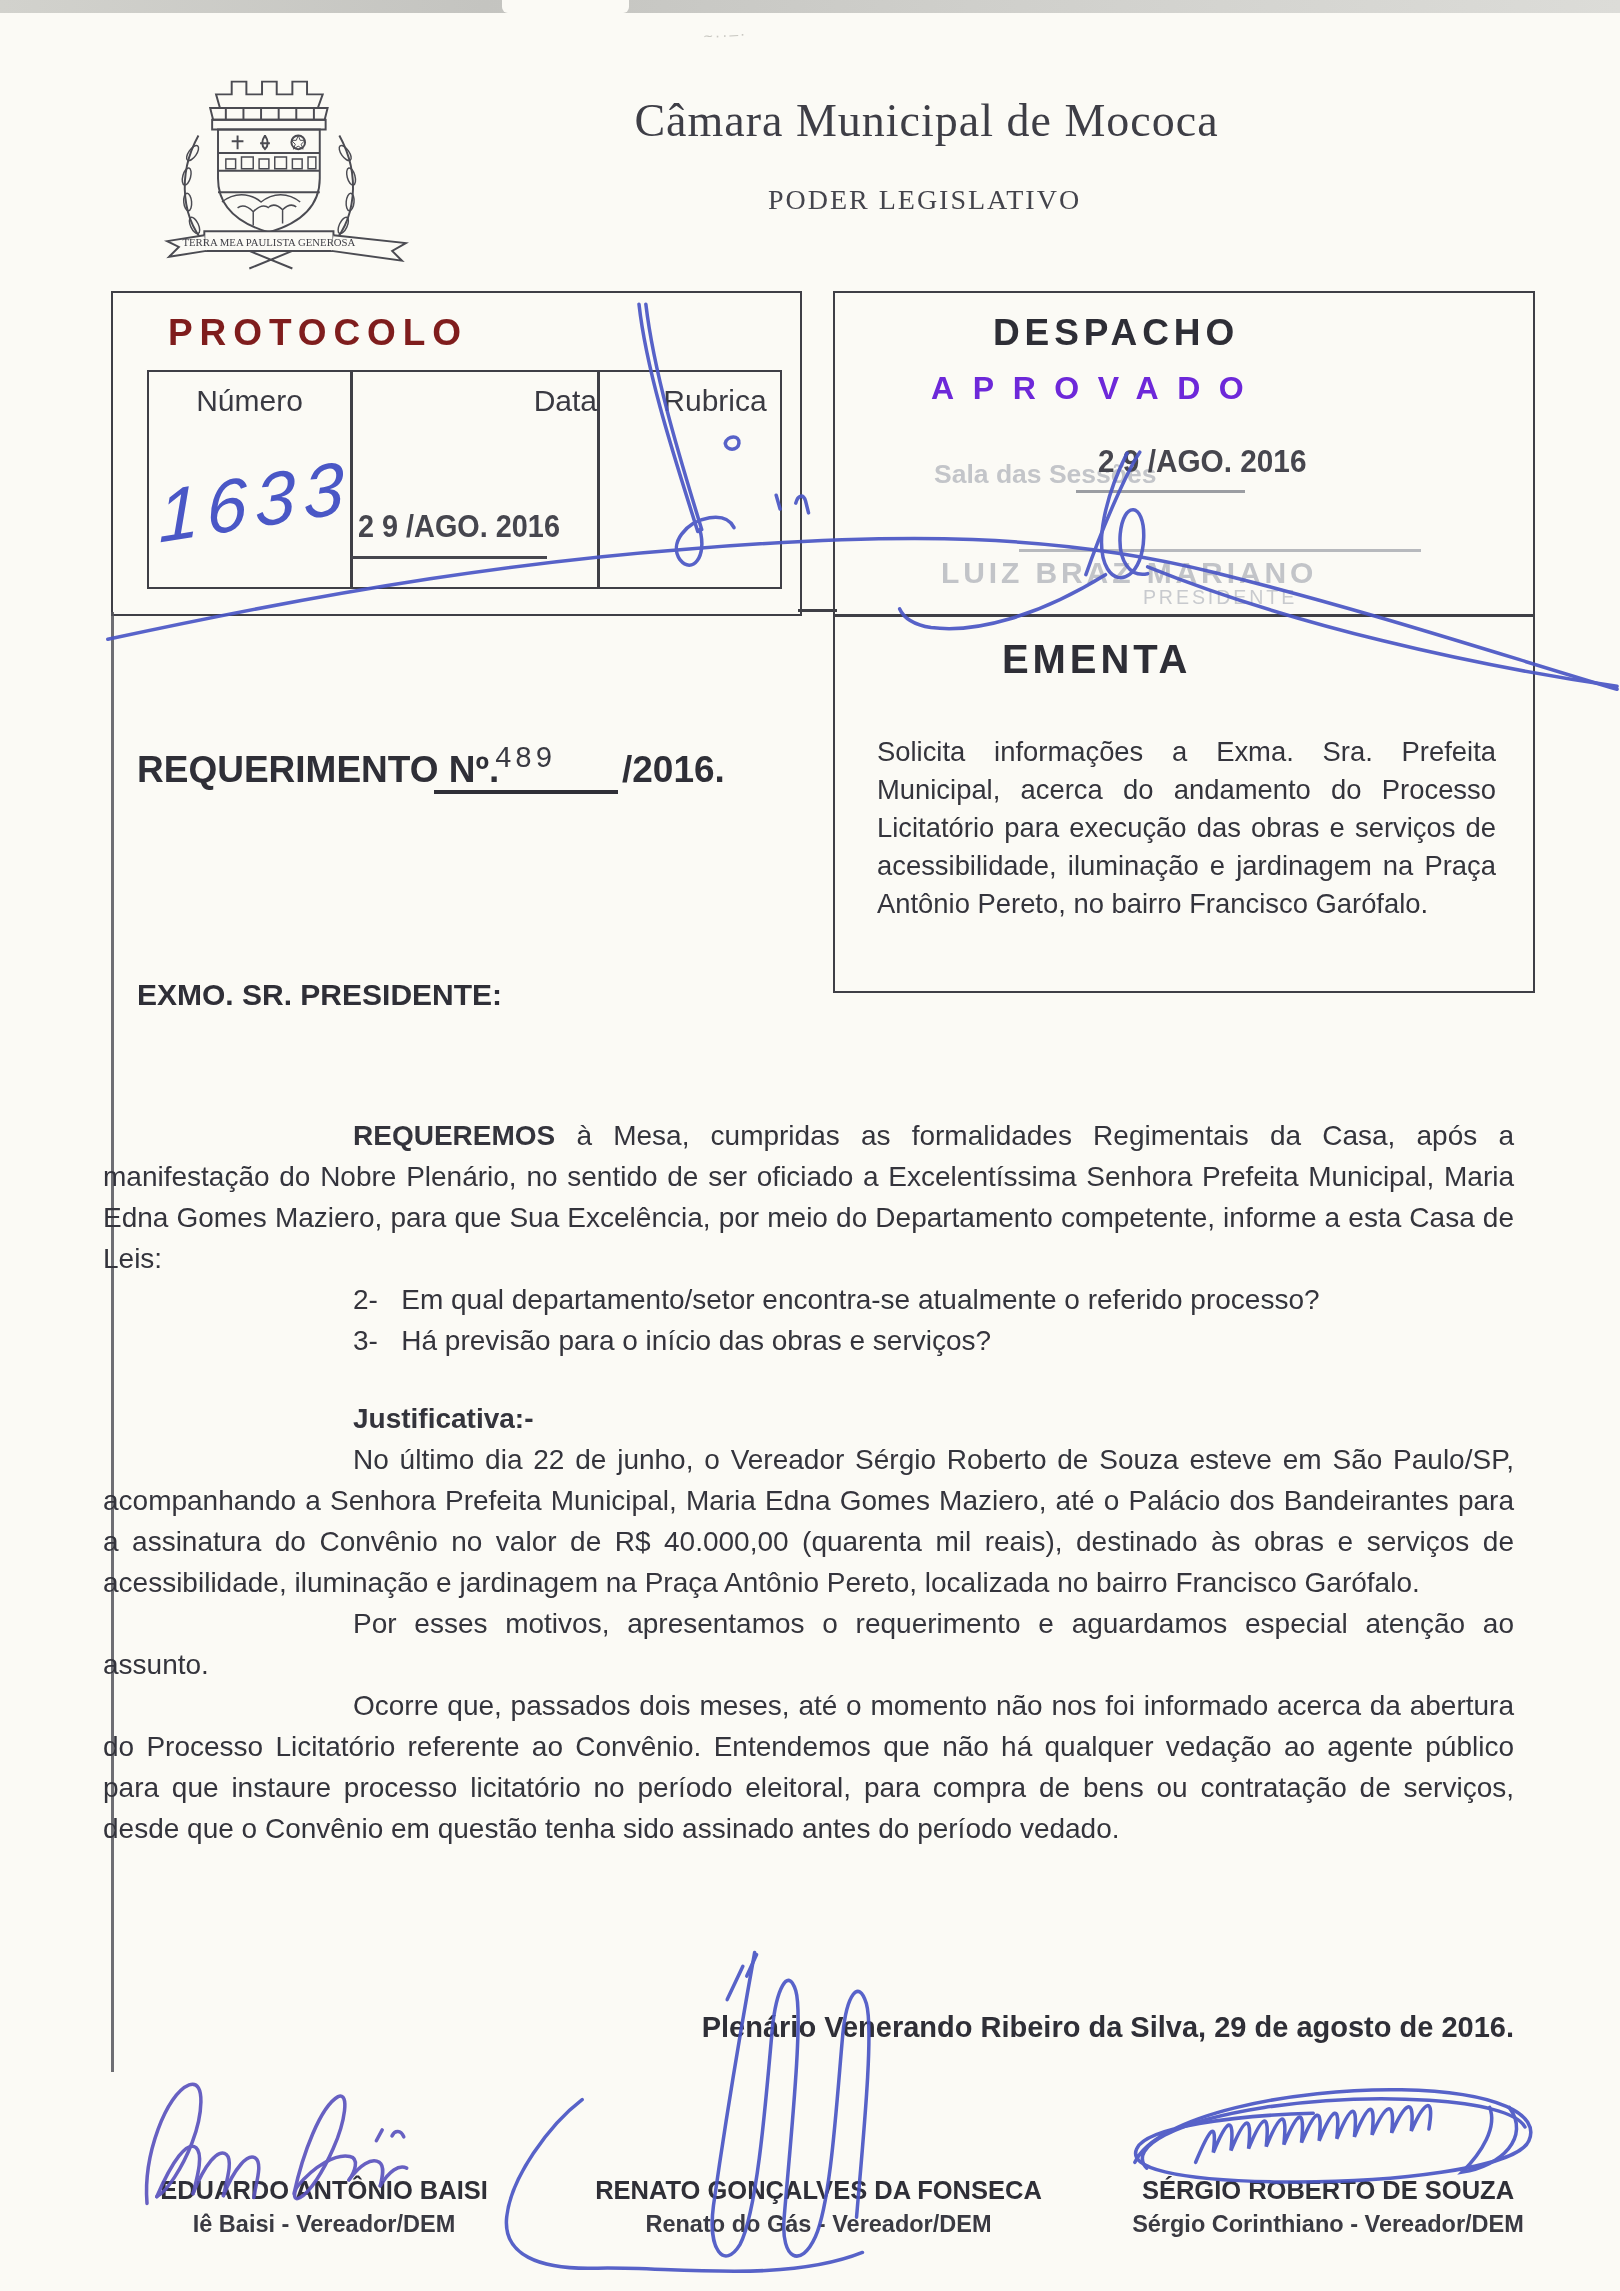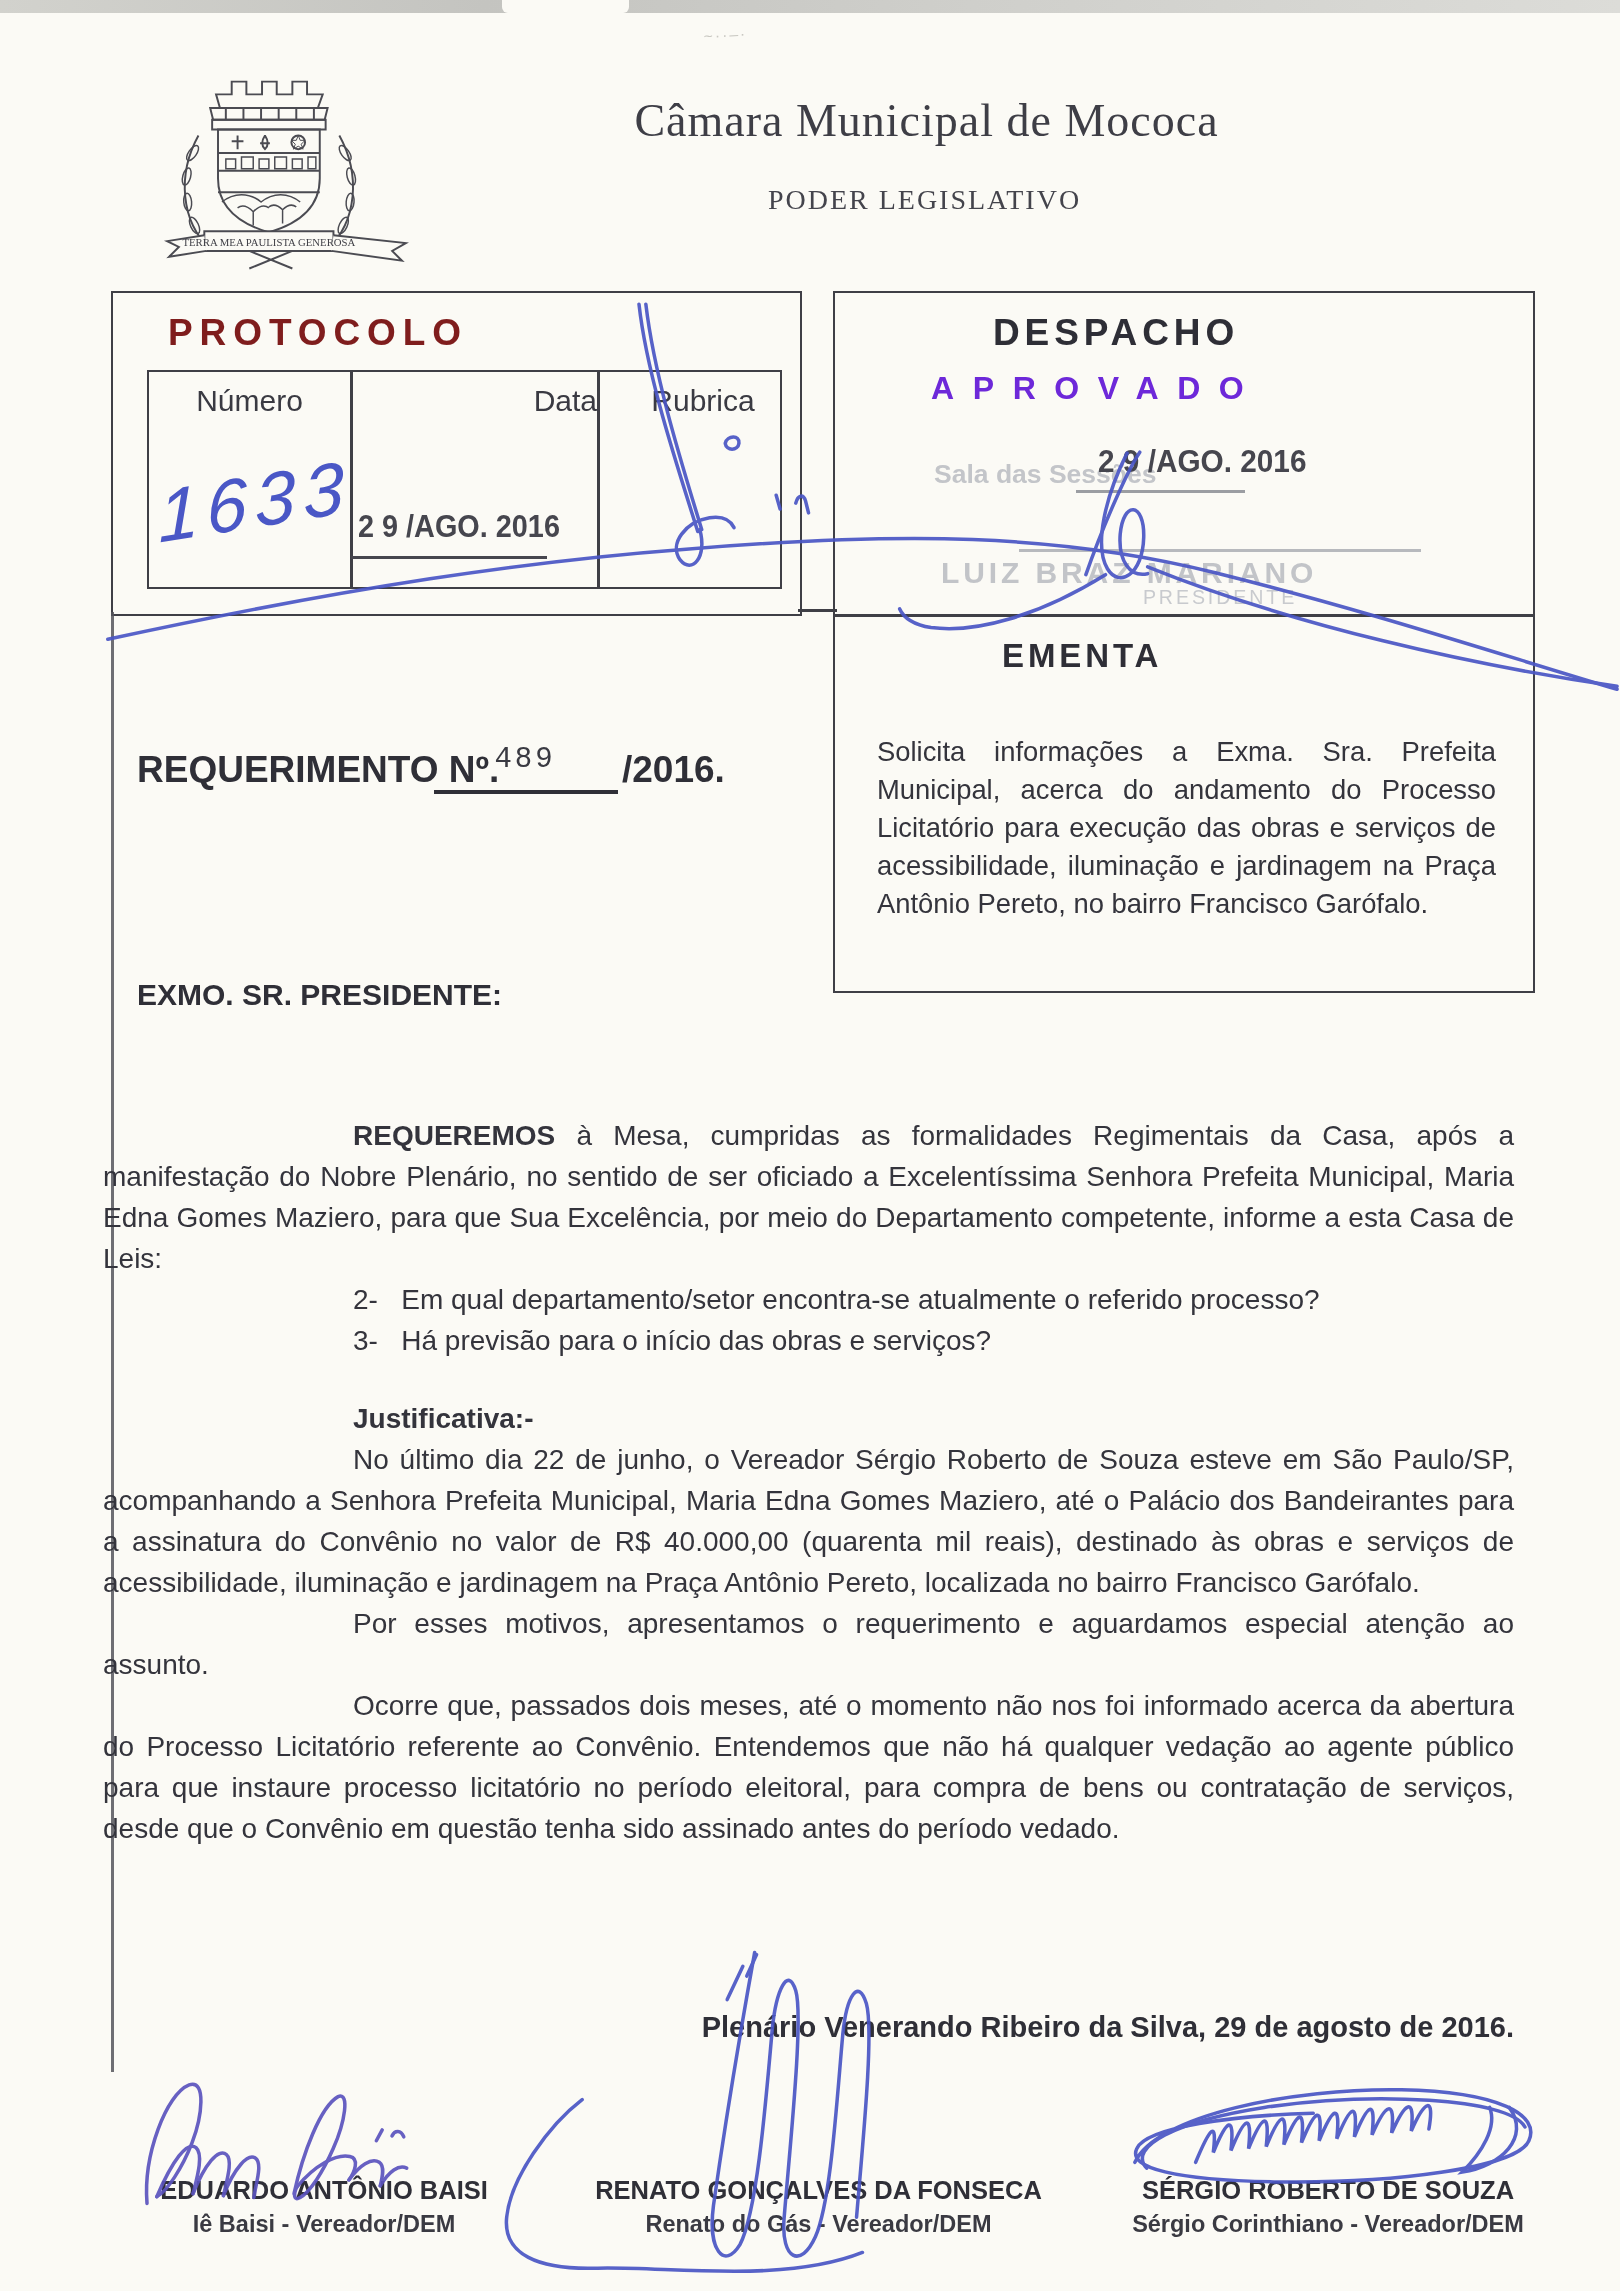--- a/index.html
+++ b/index.html
@@ -27,38 +27,38 @@
   .gap-filler{left:798px;top:609px;width:39px;height:2.9px;background:#3f3f46;}
   .left-scan-line{left:111px;top:612px;width:2.9px;height:1460px;background:#55555c;opacity:.85;}
 
   .protocolo-title{left:168px;top:312px;width:627px;font-size:37px;font-weight:bold;color:#7f1d1d;letter-spacing:6.9px;}
   .inner-table{position:absolute;left:147px;top:370px;width:631px;height:215px;border:2.9px solid #3f3f46;}
   .col-line-1{position:absolute;left:201px;top:0;width:2.9px;height:100%;background:#3f3f46;}
   .col-line-2{position:absolute;left:448px;top:0;width:2.9px;height:100%;background:#3f3f46;}
   .cell-label{position:absolute;top:11.8px;font-size:30px;color:#3a3a42;text-align:center;}
   .lbl-numero{left:0;width:201px;}
   .lbl-data{left:201px;width:247px;text-align:right;}
-  .lbl-rubrica{left:448px;width:212px;}
+  .lbl-rubrica{left:448px;width:212px;padding-left:12px;}
 
   .numero-hand{left:157px;top:459px;width:196px;font-size:74px;color:#4a57c6;
                font-style:italic;transform:rotate(-9deg) skewX(-8deg);letter-spacing:7.8px;}
   .stamp-date{font-weight:bold;color:#46464e;transform:scaleX(.93);transform-origin:left;white-space:nowrap;}
   .proto-date{left:358px;top:509px;font-size:31px;}
   .proto-date-line{left:351px;top:556px;width:196px;height:2.9px;background:#46464e;}
 
   .despacho-title{left:993px;top:312px;width:196px;font-size:37px;font-weight:bold;color:#2e2e36;letter-spacing:4.9px;white-space:nowrap;}
   .aprovado-stamp{left:931px;top:370px;font-size:32px;font-weight:bold;color:#6d28d9;letter-spacing:18.6px;white-space:nowrap;}
   .sala-label{left:934px;top:459px;font-size:26.5px;font-weight:600;color:#c3c5c9;white-space:nowrap;}
   .despacho-date{left:1098px;top:443px;font-size:32px;}
   .despacho-date-line{left:1076px;top:490px;width:169px;height:2.9px;background:#9b9da2;}
   .president-line{left:1019px;top:549px;width:402px;height:2.9px;background:#b7b9bd;}
   .president-name{left:941px;top:556px;width:559px;font-size:30px;font-weight:600;color:#c2c4c8;letter-spacing:3.9px;white-space:nowrap;}
   .president-title{left:1019px;top:586px;width:402px;text-align:center;font-size:19.6px;color:#c8cace;letter-spacing:2.9px;}
 
-  .ementa-title{left:1002px;top:637px;font-size:33px;font-weight:bold;color:#2e2e36;letter-spacing:3.9px;}
+  .ementa-title{left:1002px;top:637px;font-size:40px;font-weight:bold;color:#2e2e36;letter-spacing:3.9px;}
   .ementa-text{left:877px;top:733px;width:619px;font-size:27.4px;line-height:38px;color:#34343c;
                text-align:justify;}
 
   .req-label{left:137px;top:749px;font-size:37px;font-weight:bold;color:#2f2f37;white-space:nowrap;}
   .req-number{left:437px;top:743px;width:176px;text-align:center;
               font-family:"Liberation Mono",monospace;font-size:29px;color:#3a3a42;letter-spacing:2.9px;}
   .req-underline{left:434px;top:790px;width:184px;height:3.9px;background:#2f2f37;}
   .req-suffix{left:622px;top:749px;font-size:37px;font-weight:bold;color:#2f2f37;white-space:nowrap;}
 
   .addressee{left:137px;top:978px;font-size:30px;font-weight:bold;color:#2f2f37;}

